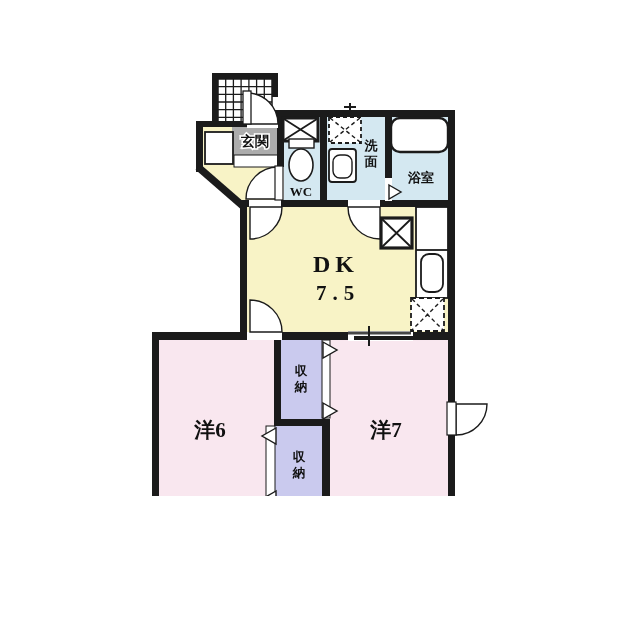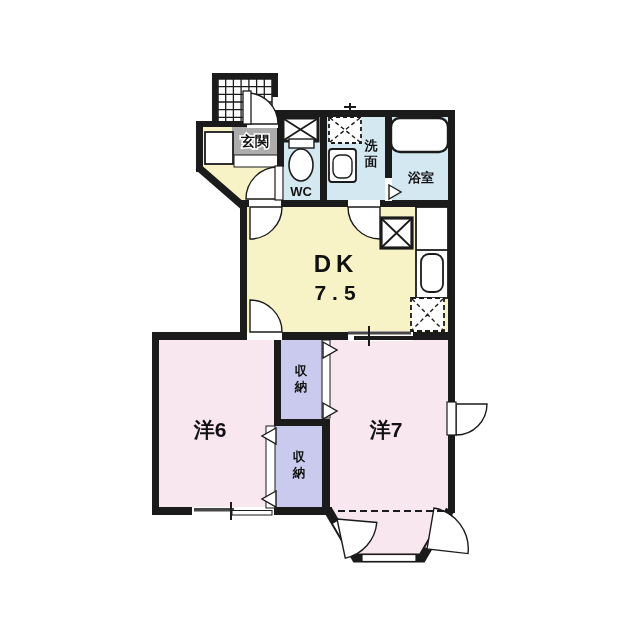--- a/index.html
+++ b/index.html
@@ -1,17 +1,17 @@
 <!DOCTYPE html>
 <html style="--background: #ffffff; --wall: #1b1b1b; --dk-floor: #f8f3c6; --room-floor: #f9e7ef; --wet-floor: #d4e8f1; --storage-floor: #cacaee; --entrance-floor: #acacac;"><head>
 <meta charset="utf-8">
 <style>
   html,body{margin:0;padding:0;background:#fff;}
-  #canvas{position:relative;width:640px;height:640px;background:var(--background,#fff);
-          font-family:Liberation Sans, sans-serif;}
+  #canvas{position:relative;width:640px;height:496px;background:var(--background,#fff);
+          font-family:Liberation Serif, serif;}
   svg{display:block;}
   .wall{fill:var(--wall,#1b1b1b);}
   .wall-line{stroke:var(--wall,#1b1b1b);fill:none;}
   .floor-hall,.floor-dk{fill:var(--dk-floor,#f8f3c6);}
   .floor-room{fill:var(--room-floor,#f9e7ef);}
   .floor-wet{fill:var(--wet-floor,#d4e8f1);}
   .floor-storage{fill:var(--storage-floor,#cacaee);}
   .floor-entrance{fill:var(--entrance-floor,#acacac);}
   .white{fill:#ffffff;}
   .fixture{fill:#ffffff;stroke:#1b1b1b;}

